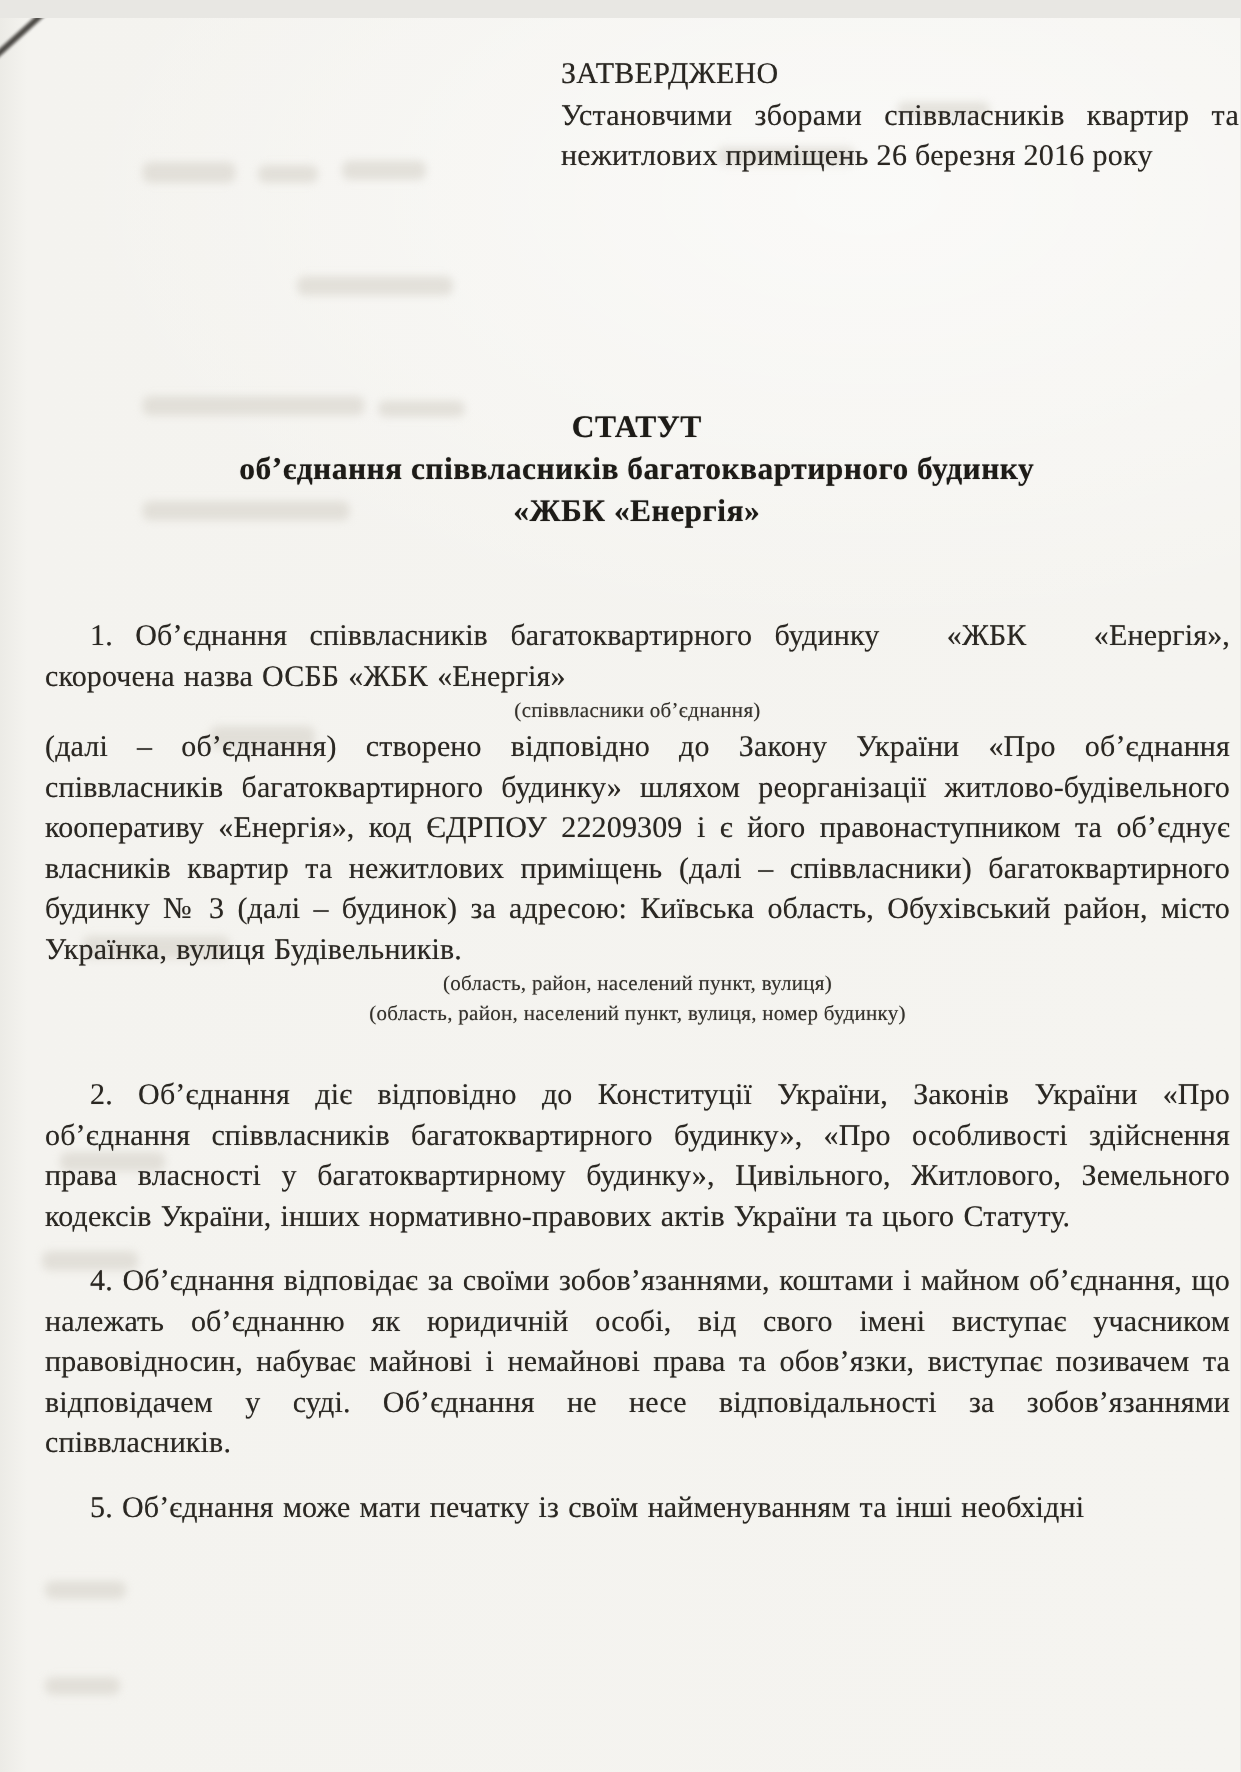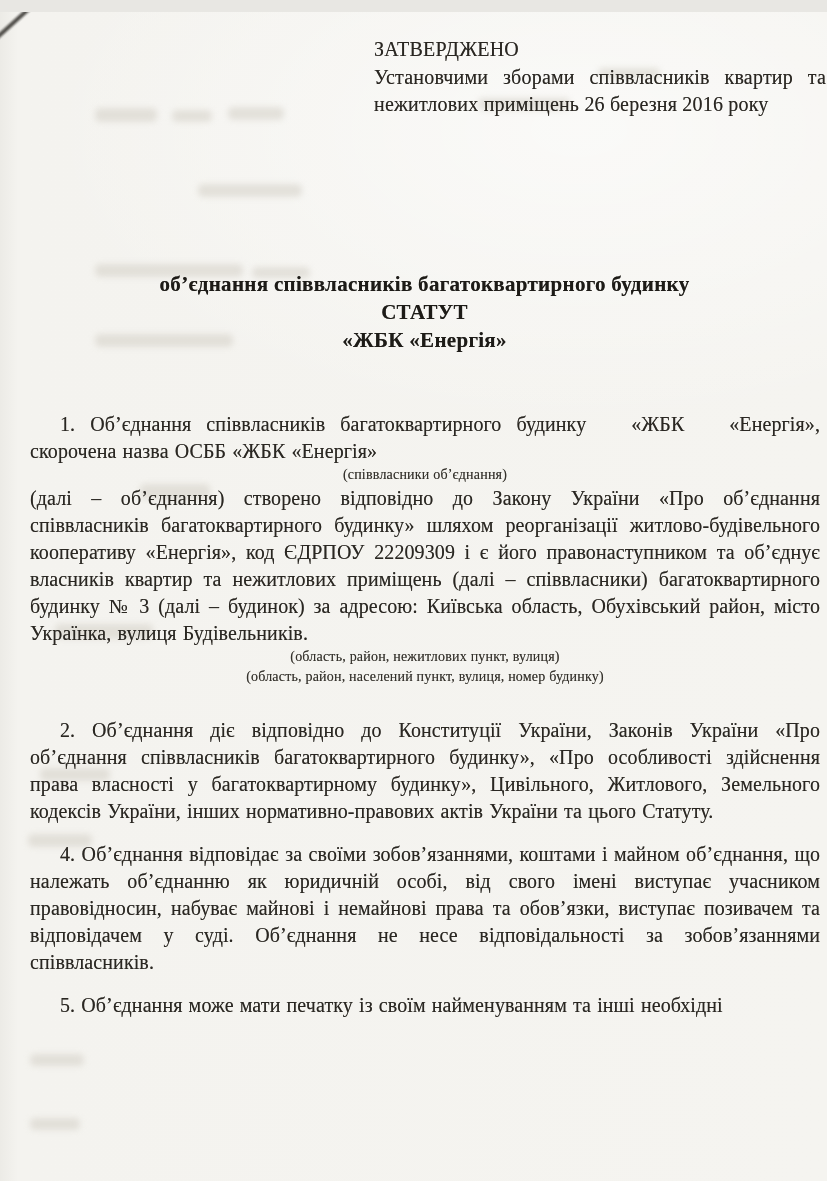--- a/index.html
+++ b/index.html
@@ -88,30 +88,30 @@
   <div class="smudge" style="left:28px;top:822px;width:64px;height:13px;"></div>
   <div class="smudge" style="left:30px;top:1042px;width:54px;height:12px;"></div>
   <div class="smudge" style="left:30px;top:1106px;width:50px;height:12px;"></div>
 
   <div class="approval">
     <div class="stamp">ЗАТВЕРДЖЕНО</div>
     <div>Установчими зборами співвласників квартир та нежитлових приміщень 26 березня 2016 року</div>
   </div>
 
   <div class="doc-title">
+    <div>СТАТУТ</div>
     <div>об’єднання співвласників багатоквартирного будинку</div>
-    <div>СТАТУТ</div>
     <div>«ЖБК «Енергія»</div>
   </div>
 
 
   <div class="body">
     <p class="indent">1. Об’єднання співвласників багатоквартирного будинку &nbsp;&nbsp;«ЖБК &nbsp;&nbsp;«Енергія», скорочена назва ОСББ «ЖБК «Енергія»</p>
     <p class="caption">(співвласники об’єднання)</p>
     <p>(далі – об’єднання) створено відповідно до Закону України «Про об’єднання співвласників багатоквартирного будинку» шляхом реорганізації житлово-будівельного кооперативу «Енергія», код ЄДРПОУ 22209309 і є його правонаступником та об’єднує власників квартир та нежитлових приміщень (далі – співвласники) багатоквартирного будинку № 3 (далі – будинок) за адресою: Київська область, Обухівський район, місто Українка, вулиця Будівельників.</p>
-    <p class="caption">(область, район, нежитлових пункт, вулиця)</p>
+    <p class="caption">(область, район, населений пункт, вулиця)</p>
     <p class="caption">(область, район, населений пункт, вулиця, номер будинку)</p>
     <p class="indent mt-lg">2. Об’єднання діє відповідно до Конституції України, Законів України «Про об’єднання співвласників багатоквартирного будинку», «Про особливості здійснення права власності у багатоквартирному будинку», Цивільного, Житлового, Земельного кодексів України, інших нормативно-правових актів України та цього Статуту.</p>
     <p class="indent mt-md">4. Об’єднання відповідає за своїми зобов’язаннями, коштами і майном об’єднання, що належать об’єднанню як юридичній особі, від свого імені виступає учасником правовідносин, набуває майнові і немайнові права та обов’язки, виступає позивачем та відповідачем у суді. Об’єднання не несе відповідальності за зобов’язаннями співвласників.</p>
     <p class="indent mt-md">5. Об’єднання може мати печатку із своїм найменуванням та інші необхідні</p>
   </div>
 
 </div>
 
 </body></html>

